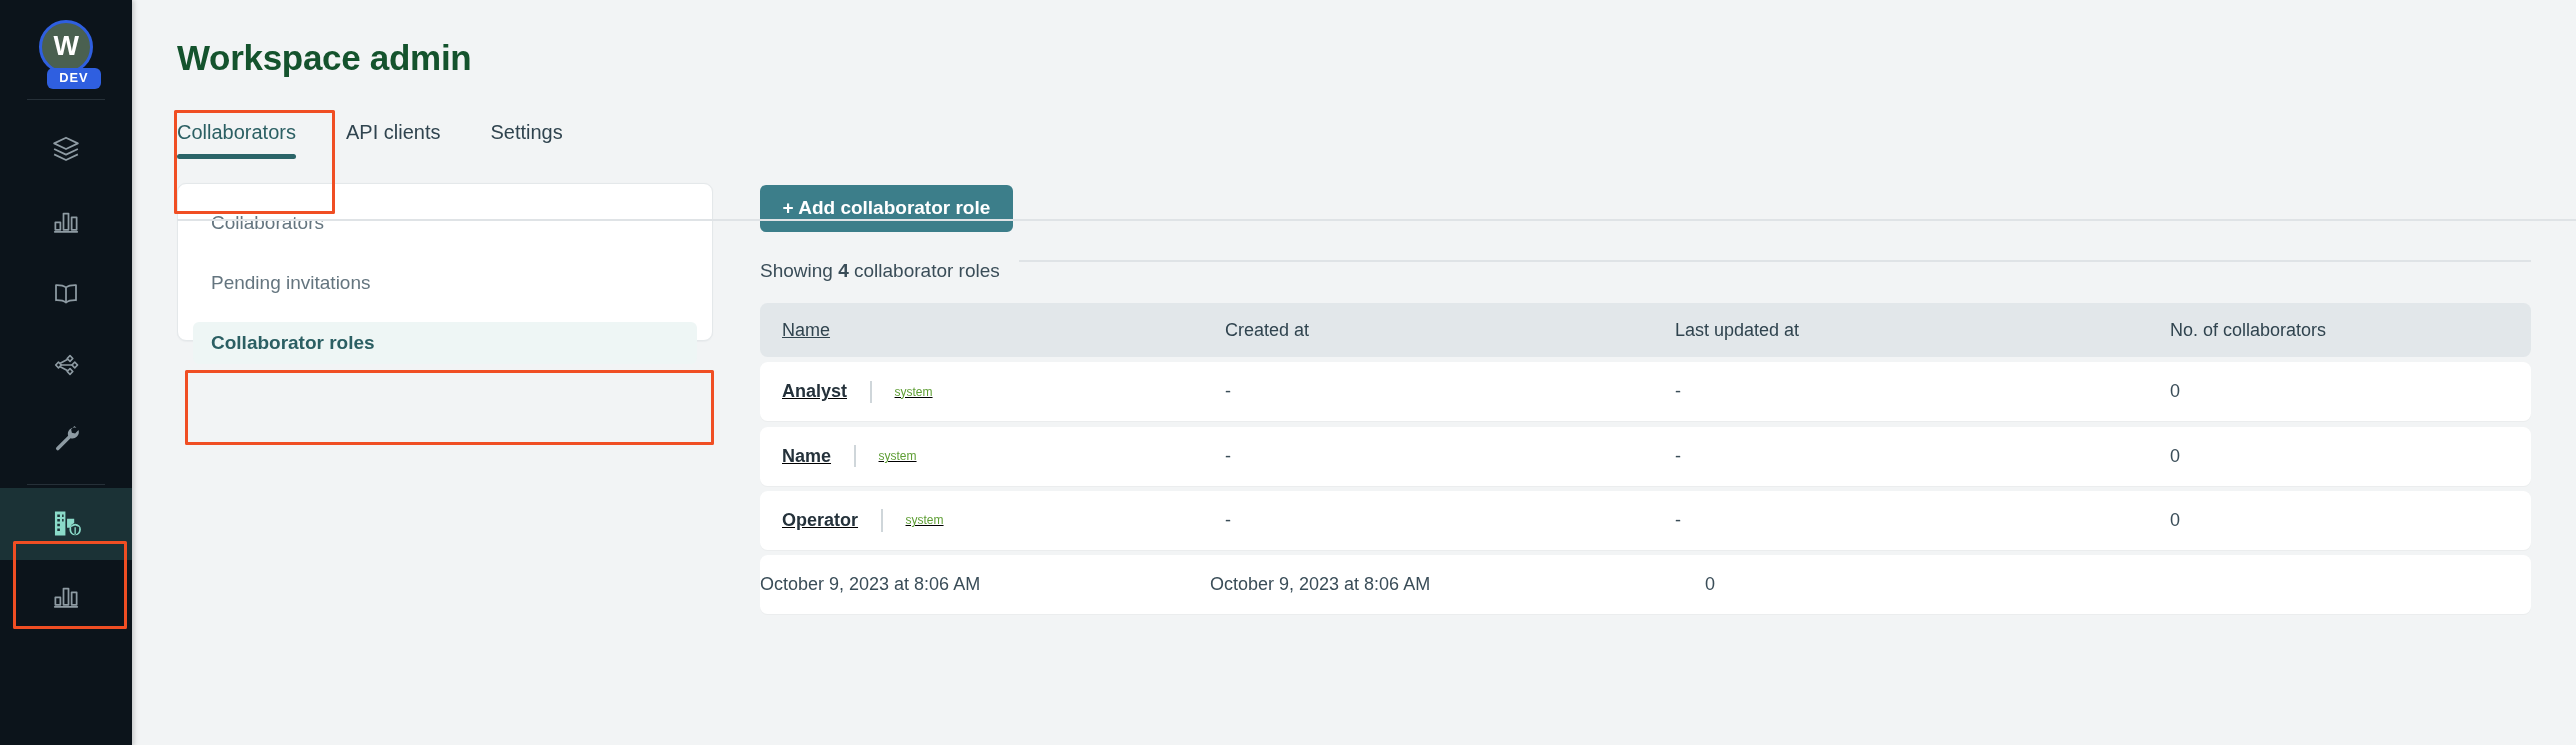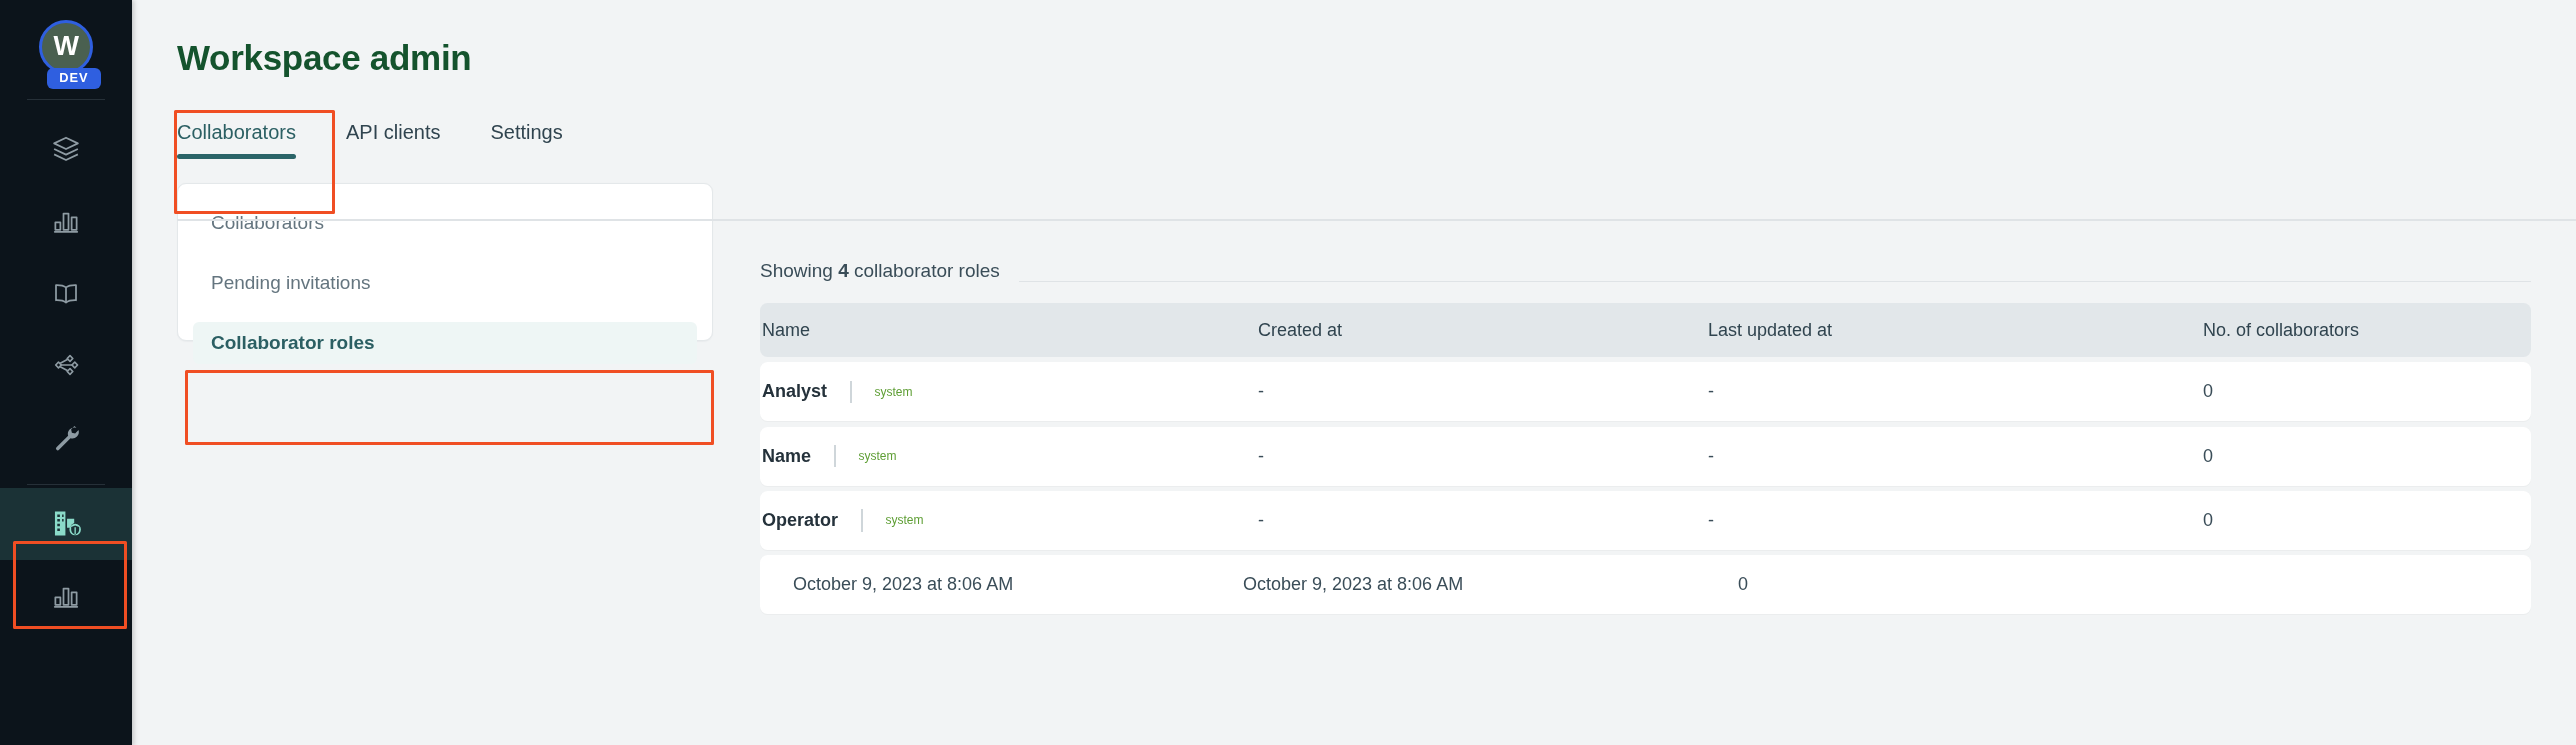--- a/index.html
+++ b/index.html
@@ -179,21 +179,21 @@
     border: 0; border-radius: 6px;
     height: 47px;
     padding: 0 22.5px;
     font-size: 19px; font-weight: bold;
     font-family: "Liberation Sans", sans-serif;
     cursor: pointer;
     white-space: nowrap;
   }
 
   .showing-row {
-    display: flex; align-items: flex-end;
+    display: flex; align-items: flex-start;
     margin-top: 27px;
     gap: 19.5px;
   }
   .showing-text { font-size: 19px; color: #3a4d58; white-space: nowrap; }
   .showing-text b { font-weight: bold; }
   .showing-rule { flex: 1 1 auto; height: 1.5px; background: #dfe3e6; }
 
   
   .table { margin-top: 21px; width: 100%; }
   .thead {
@@ -204,22 +204,22 @@
   }
   .trow {
     background: #fff;
     border-radius: 7.5px;
     height: 59px;
     display: flex; align-items: center;
     margin-top: 5.3px;
     cursor: pointer;
     box-shadow: 0 0.8px 0.8px rgba(16,24,40,.03);
   }
-  .c-name { flex: 0 0 465px; padding-left: 2px; }
-  .c-created { flex: 0 0 450px; margin-left: 33px; }
+  .c-name { flex: 0 0 465px; padding-left: 22px; text-decoration: underline; }
+  .c-created { flex: 0 0 450px; }
   .c-updated { flex: 0 0 495px; }
   .c-count { flex: 1 1 auto; }
   .th {
     font-size: 18px; color: #30444f; font-weight: normal;
   }
   .td { font-size: 18px; color: #3a4d58; }
   .name-cell { display: flex; align-items: center; gap: 8px; }
   .name-main { font-size: 18px; font-weight: bold; color: #25323b; }
   .name-div {
     width: 1.5px; height: 22.5px; background: #cfd6da;
@@ -332,20 +332,21 @@
 
       <aside class="side-card">
         <div class="side-item">Collaborators</div>
         <div class="side-item">Pending invitations</div>
         <div class="side-item active">Collaborator roles</div>
       </aside>
 
       <section class="right-col">
 
         <div class="toolbar">
+          <button class="add-btn">+ Add collaborator role</button>
         </div>
 
         <div class="showing-row">
           <div class="showing-text"><span>Showing </span><b>4</b><span> collaborator roles</span></div>
           <div class="showing-rule"></div>
         </div>
 
         <div class="table">
           <div class="thead">
             <div class="c-name th">Name</div>

